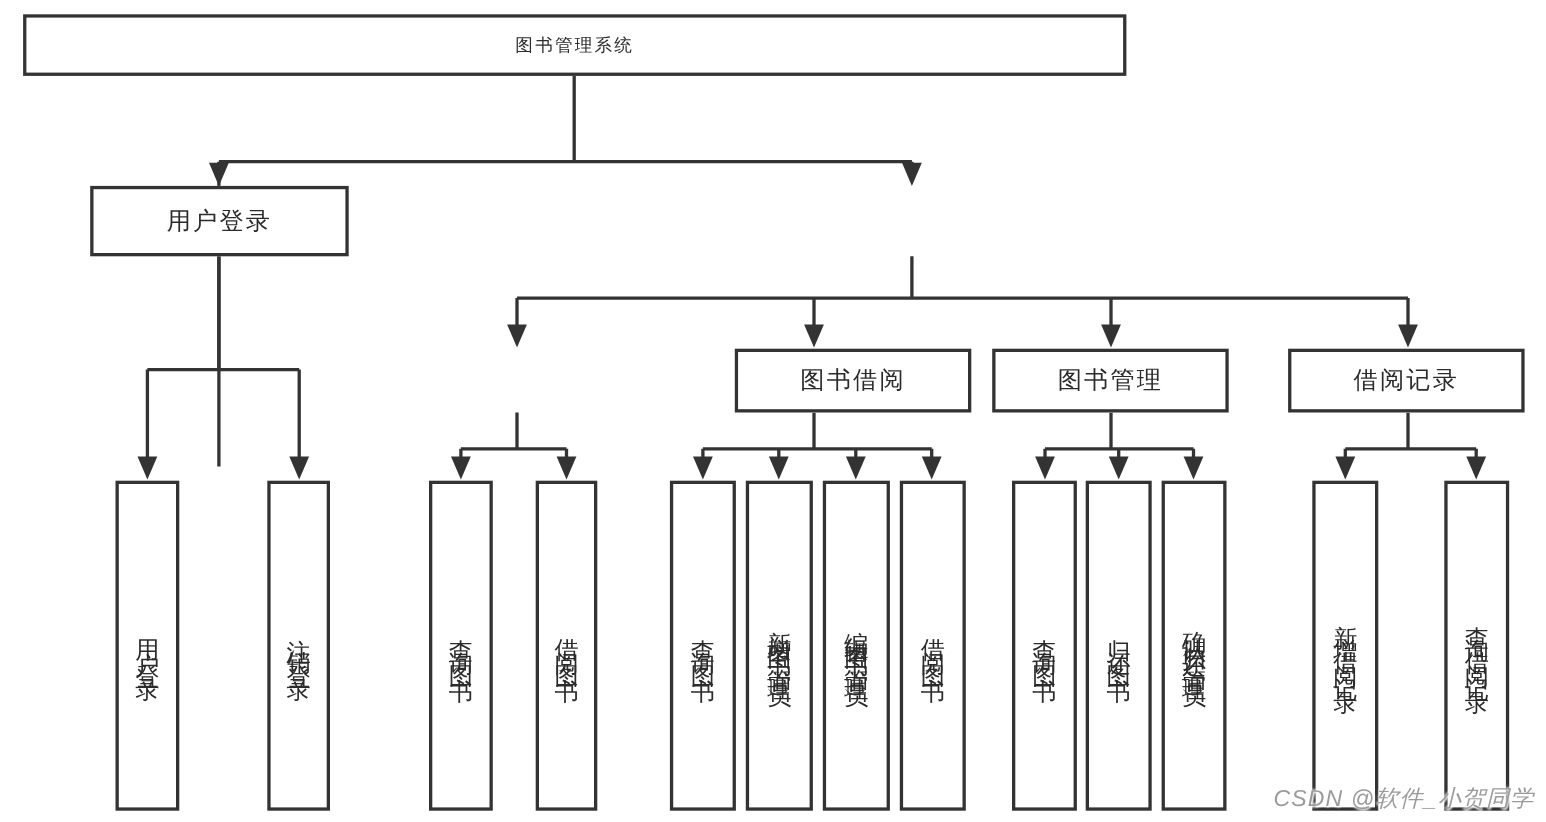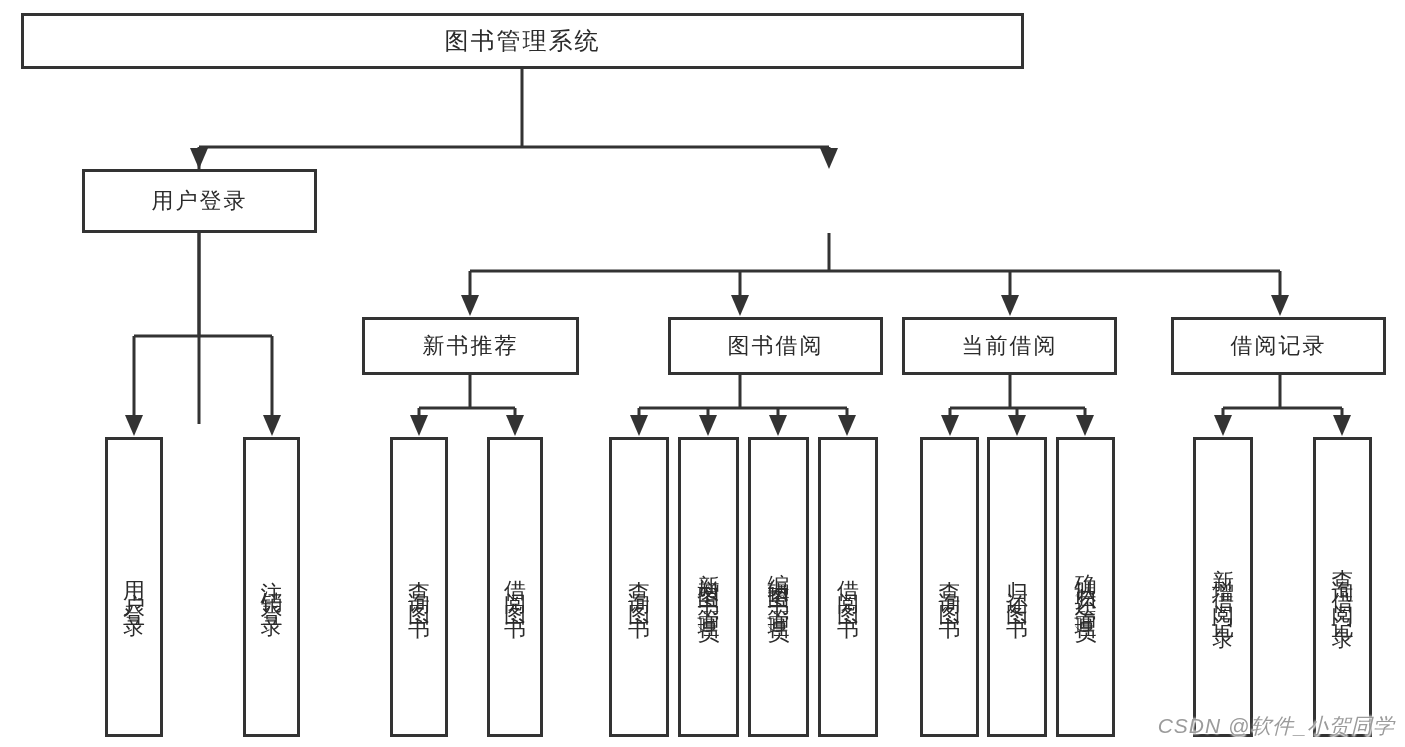--- a/index.html
+++ b/index.html
@@ -15,21 +15,21 @@
   }
   .connectors{position:absolute;left:0;top:0;z-index:1;}
   .connectors .stroke{stroke:var(--line);stroke-width:3;fill:none;}
   .connectors .head{fill:var(--line);stroke:none;}
   .box{
     position:absolute;box-sizing:border-box;border:3px solid var(--line);
     background:var(--background);display:flex;align-items:center;justify-content:center;
     color:var(--text);z-index:2;
   }
   .box.h span{font-size:22px;letter-spacing:2px;white-space:nowrap;}
-  .box.root span{font-size:24px;text-align:center;}
+  .box.root span{font-size:16px;text-align:center;}
   .box.v span{
     writing-mode:vertical-rl;text-orientation:mixed;
     font-size:22px;letter-spacing:12px;line-height:1;
   }
   .box.v.tight span{letter-spacing:7px;}
   .watermark{
     position:absolute;right:10px;bottom:7px;z-index:10;
     font-size:21px;color:var(--watermark);letter-spacing:1px;white-space:nowrap;
     text-shadow:0 0 3px #fff,0 0 3px #fff,1px 1px 2px #fff;
     font-style:italic;
@@ -88,28 +88,25 @@
   </svg>
 
   <div class="box h root" style="left:21px;top:13px;width:1003px;height:56px">
     <span>图书管理系统</span>
   </div>
 
   <div class="box h" style="left:82px;top:169px;width:235px;height:64px">
     <span>用户登录</span>
   </div>
 
-  <div class="box h" style="left:362px;top:317px;width:217px;height:58px">
-    <span>新书推荐</span>
-  </div>
   <div class="box h" style="left:668px;top:317px;width:215px;height:58px">
     <span>图书借阅</span>
   </div>
   <div class="box h" style="left:902px;top:317px;width:215px;height:58px">
-    <span>当前借阅</span>
+    <span>图书管理</span>
   </div>
   <div class="box h" style="left:1171px;top:317px;width:215px;height:58px">
     <span>借阅记录</span>
   </div>
 
   <div class="box v" style="left:105px;top:437px;width:58px;height:300px">
     <span>用户登录</span>
   </div>
   <div class="box v" style="left:243px;top:437px;width:57px;height:300px">
     <span>注销登录</span>

